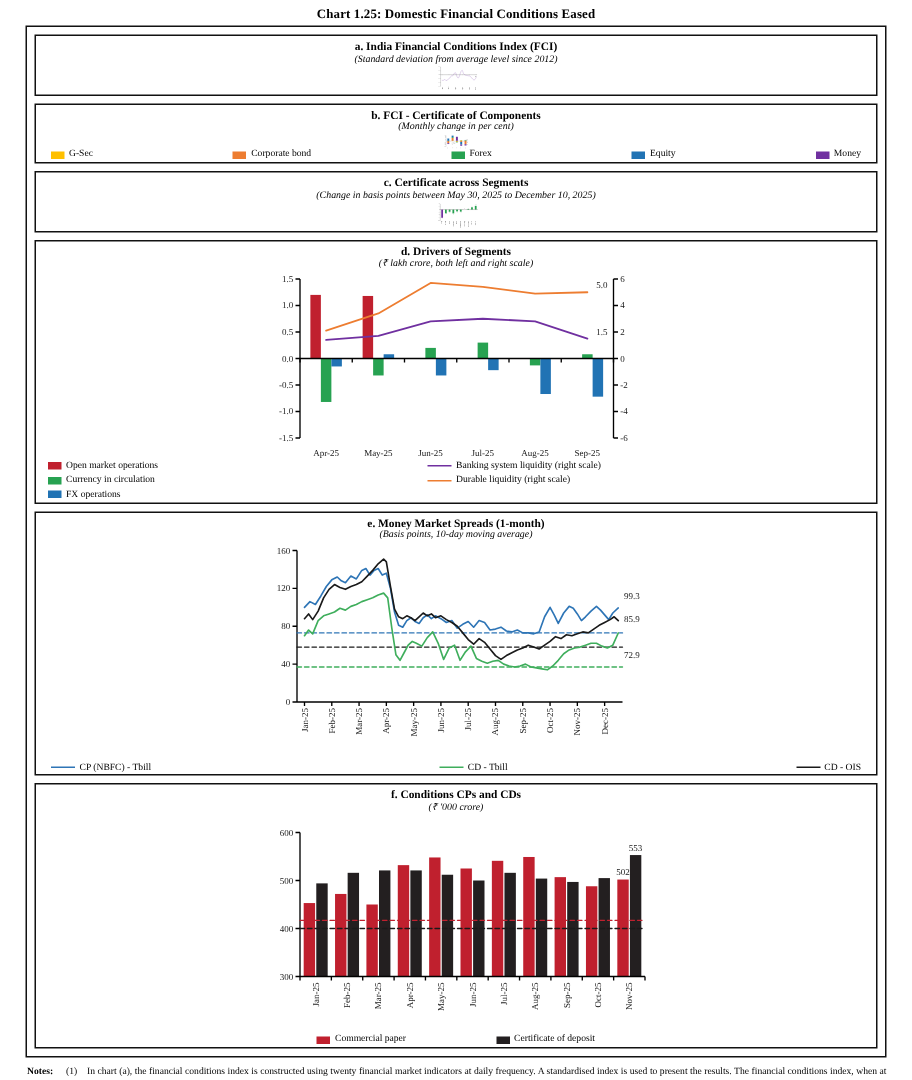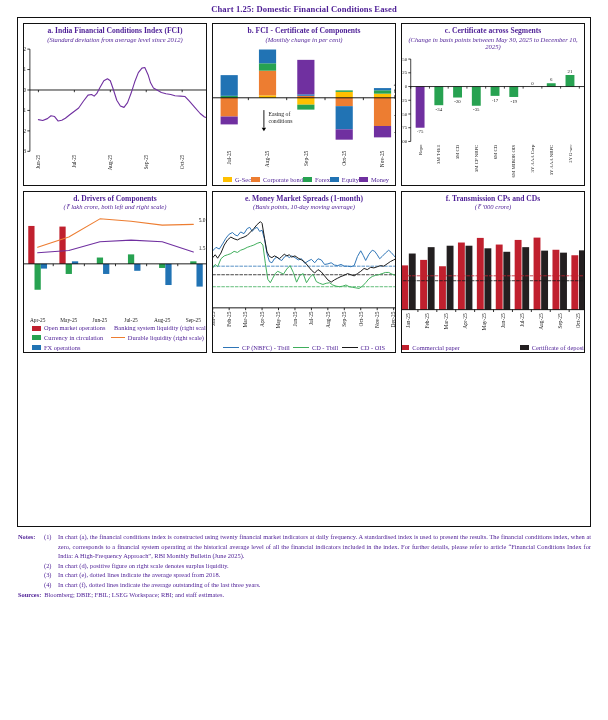--- a/index.html
+++ b/index.html
@@ -1,19 +1,19 @@
 <!DOCTYPE html>
 <html><head>
 <meta charset="utf-8">
 <style>
   html,body{margin:0;padding:0;background:#fff;}
-  .page{position:relative;width:608px;height:720px;background:#fff;font-family:"Liberation Serif",serif;color:#4c1d95;overflow:hidden;}
+  .page{position:relative;width:608px;height:720px;background:#fff;font-family:"Liberation Serif",serif;color:#000000;overflow:hidden;}
   .page-title{text-align:center;font-size:8.6px;font-weight:bold;padding-top:4px;letter-spacing:.1px;}
-  .board{margin:3px 17px 0 17px;height:510px;border:1.4px solid #111;padding:5px;box-sizing:border-box;
-         display:grid;grid-template-columns:1fr 1fr 1fr;grid-template-rows:1fr 1fr 1fr;gap:5px;}
+  .board{margin:3px 17px 0 17px;height:688px;border:1.4px solid #111;padding:5px;box-sizing:border-box;
+         display:grid;grid-template-columns:1fr;grid-template-rows:1fr 1fr 1fr;gap:5px;}
   .panel{border:1.2px solid #111;box-sizing:border-box;padding:3px 2px 1px 2px;display:flex;flex-direction:column;align-items:center;overflow:hidden;}
   .ptitle{font-size:7.6px;font-weight:bold;line-height:1.15;text-align:center;}
   .psub{font-size:6.6px;font-style:italic;line-height:1.1;text-align:center;}
   svg.chart{display:block;margin-top:1px;}
   svg text{font-family:"Liberation Serif",serif;fill:#1a1a1a;}
   .legend{width:100%;display:flex;align-items:center;font-size:6.4px;line-height:1.2;}
   .legend.row{justify-content:space-between;padding:0 8px;box-sizing:border-box;}
   .legend.cols{display:grid;grid-template-columns:46% 54%;font-size:6.4px;align-items:start;padding-left:6px;box-sizing:border-box;}
   .leg-col{display:flex;flex-direction:column;gap:2px;}
   .leg-item{display:flex;align-items:center;gap:3px;white-space:nowrap;}
@@ -227,21 +227,21 @@
             <text x="161.6" y="116" font-size="6" text-anchor="end" transform="rotate(-90 161.6 116)">6M MIBOR OIS</text>
             <text x="184.79999999999998" y="116" font-size="6" text-anchor="end" transform="rotate(-90 184.79999999999998 116)">3Y AAA Corp</text>
             <text x="208" y="116" font-size="6" text-anchor="end" transform="rotate(-90 208 116)">3Y AAA NBFC</text>
             <text x="231.2" y="116" font-size="6" text-anchor="end" transform="rotate(-90 231.2 116)">5Y G-sec</text>
             <text x="254.4" y="116" font-size="6" text-anchor="end" transform="rotate(-90 254.4 116)">10Y G-sec</text>
           </g>
         </svg>
     </div>
 
     <div class="panel">
-      <div class="ptitle">d. Drivers of Components</div>
+      <div class="ptitle">d. Drivers of Segments</div>
       <div class="psub">(₹ lakh crore, both left and right scale)</div>
       <svg class="chart" id="chart-d" width="269" height="126" viewBox="0 0 269 126">
           <g>
             <line x1="30" y1="5" x2="30" y2="111" stroke="#000" stroke-width="0.9"></line>
             <line x1="27" y1="5" x2="30" y2="5" stroke="#000" stroke-width="0.9"></line>
             <text x="25.5" y="7" font-size="6" text-anchor="end">1.5</text>
             <line x1="27" y1="22.666666666666664" x2="30" y2="22.666666666666664" stroke="#000" stroke-width="0.9"></line>
             <text x="25.5" y="24.666666666666664" font-size="6" text-anchor="end">1.0</text>
             <line x1="27" y1="40.33333333333333" x2="30" y2="40.33333333333333" stroke="#000" stroke-width="0.9"></line>
             <text x="25.5" y="42.33333333333333" font-size="6" text-anchor="end">0.5</text>
@@ -392,21 +392,21 @@
             <span>CD - Tbill</span>
           </span>
           <span class="leg-item">
             <span class="sw-line" style="border-top-color: rgb(26, 26, 26);"></span>
             <span>CD - OIS</span>
           </span>
         </div>
     </div>
 
     <div class="panel">
-      <div class="ptitle">f. Transmission CPs and CDs</div>
+      <div class="ptitle">f. Conditions CPs and CDs</div>
       <div class="psub">(₹ '000 crore)</div>
       <svg class="chart" id="chart-f" width="269" height="146" viewBox="0 0 269 146">
           <g>
             <line x1="30" y1="12" x2="30" y2="108" stroke="#000" stroke-width="0.9"></line>
             <line x1="27" y1="12" x2="30" y2="12" stroke="#000" stroke-width="0.9"></line>
             <text x="25.5" y="14" font-size="6" text-anchor="end">600</text>
             <line x1="27" y1="44" x2="30" y2="44" stroke="#000" stroke-width="0.9"></line>
             <text x="25.5" y="46" font-size="6" text-anchor="end">500</text>
             <line x1="27" y1="76" x2="30" y2="76" stroke="#000" stroke-width="0.9"></line>
             <text x="25.5" y="78" font-size="6" text-anchor="end">400</text>

